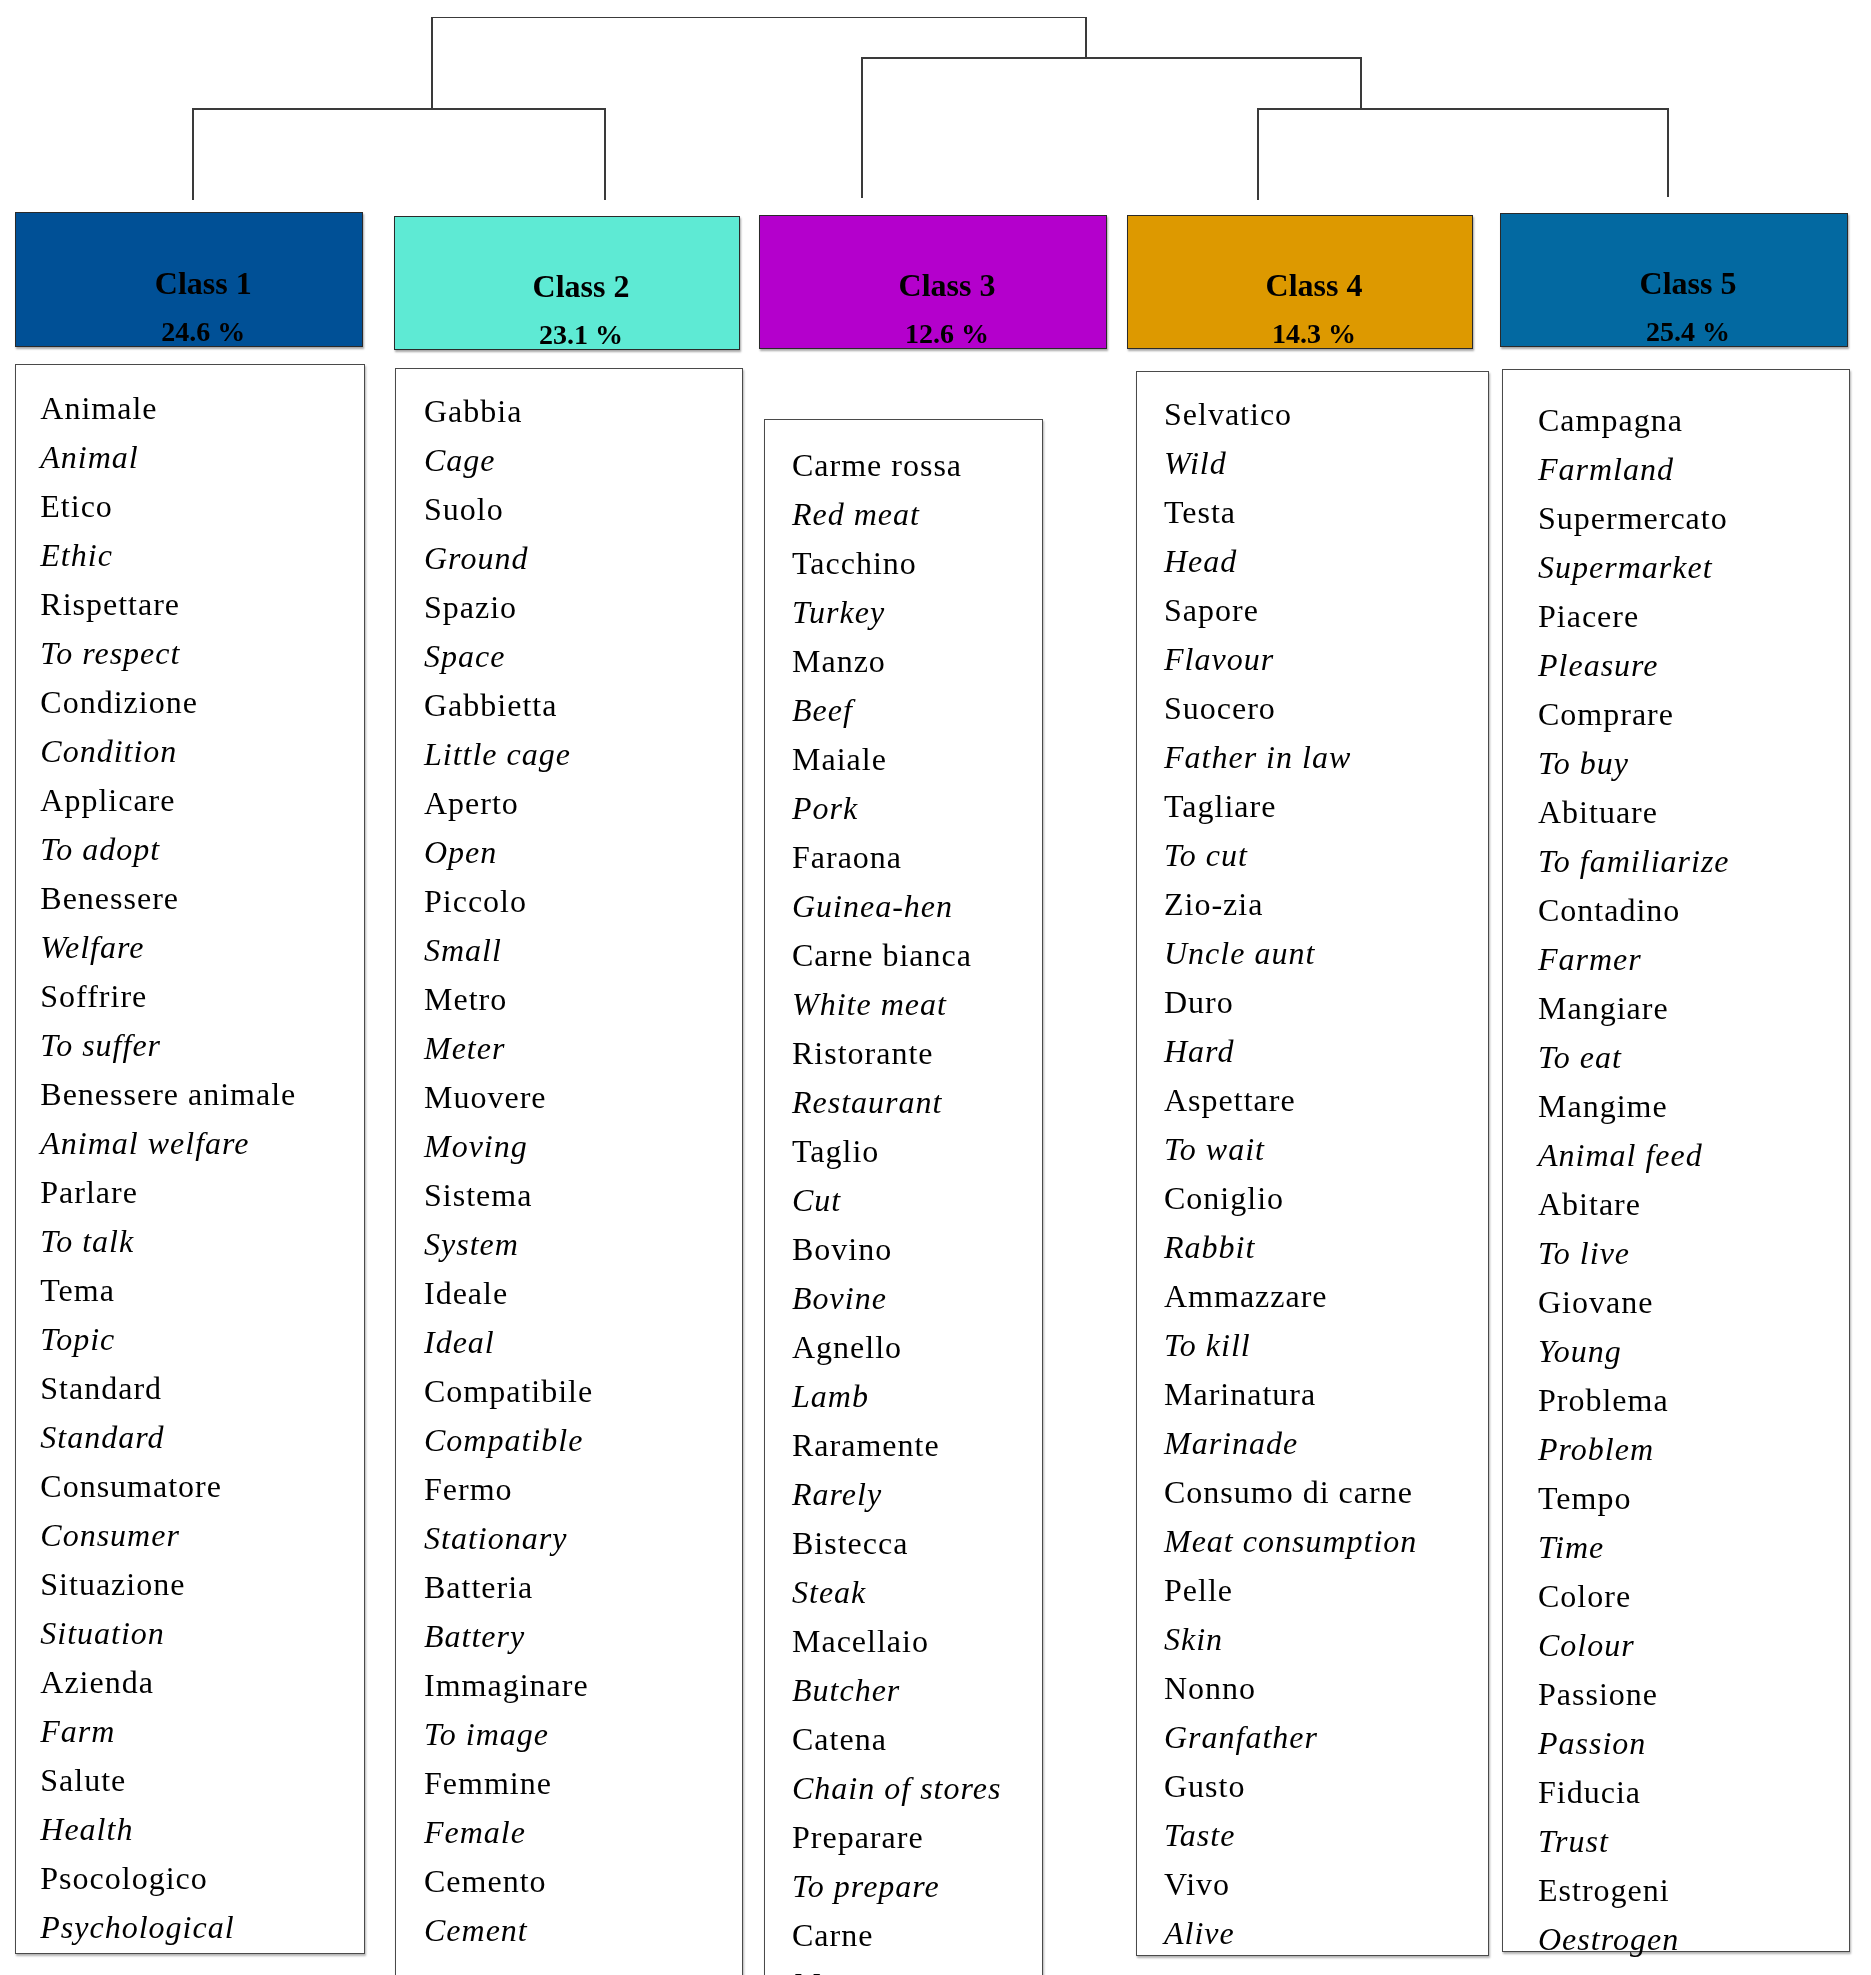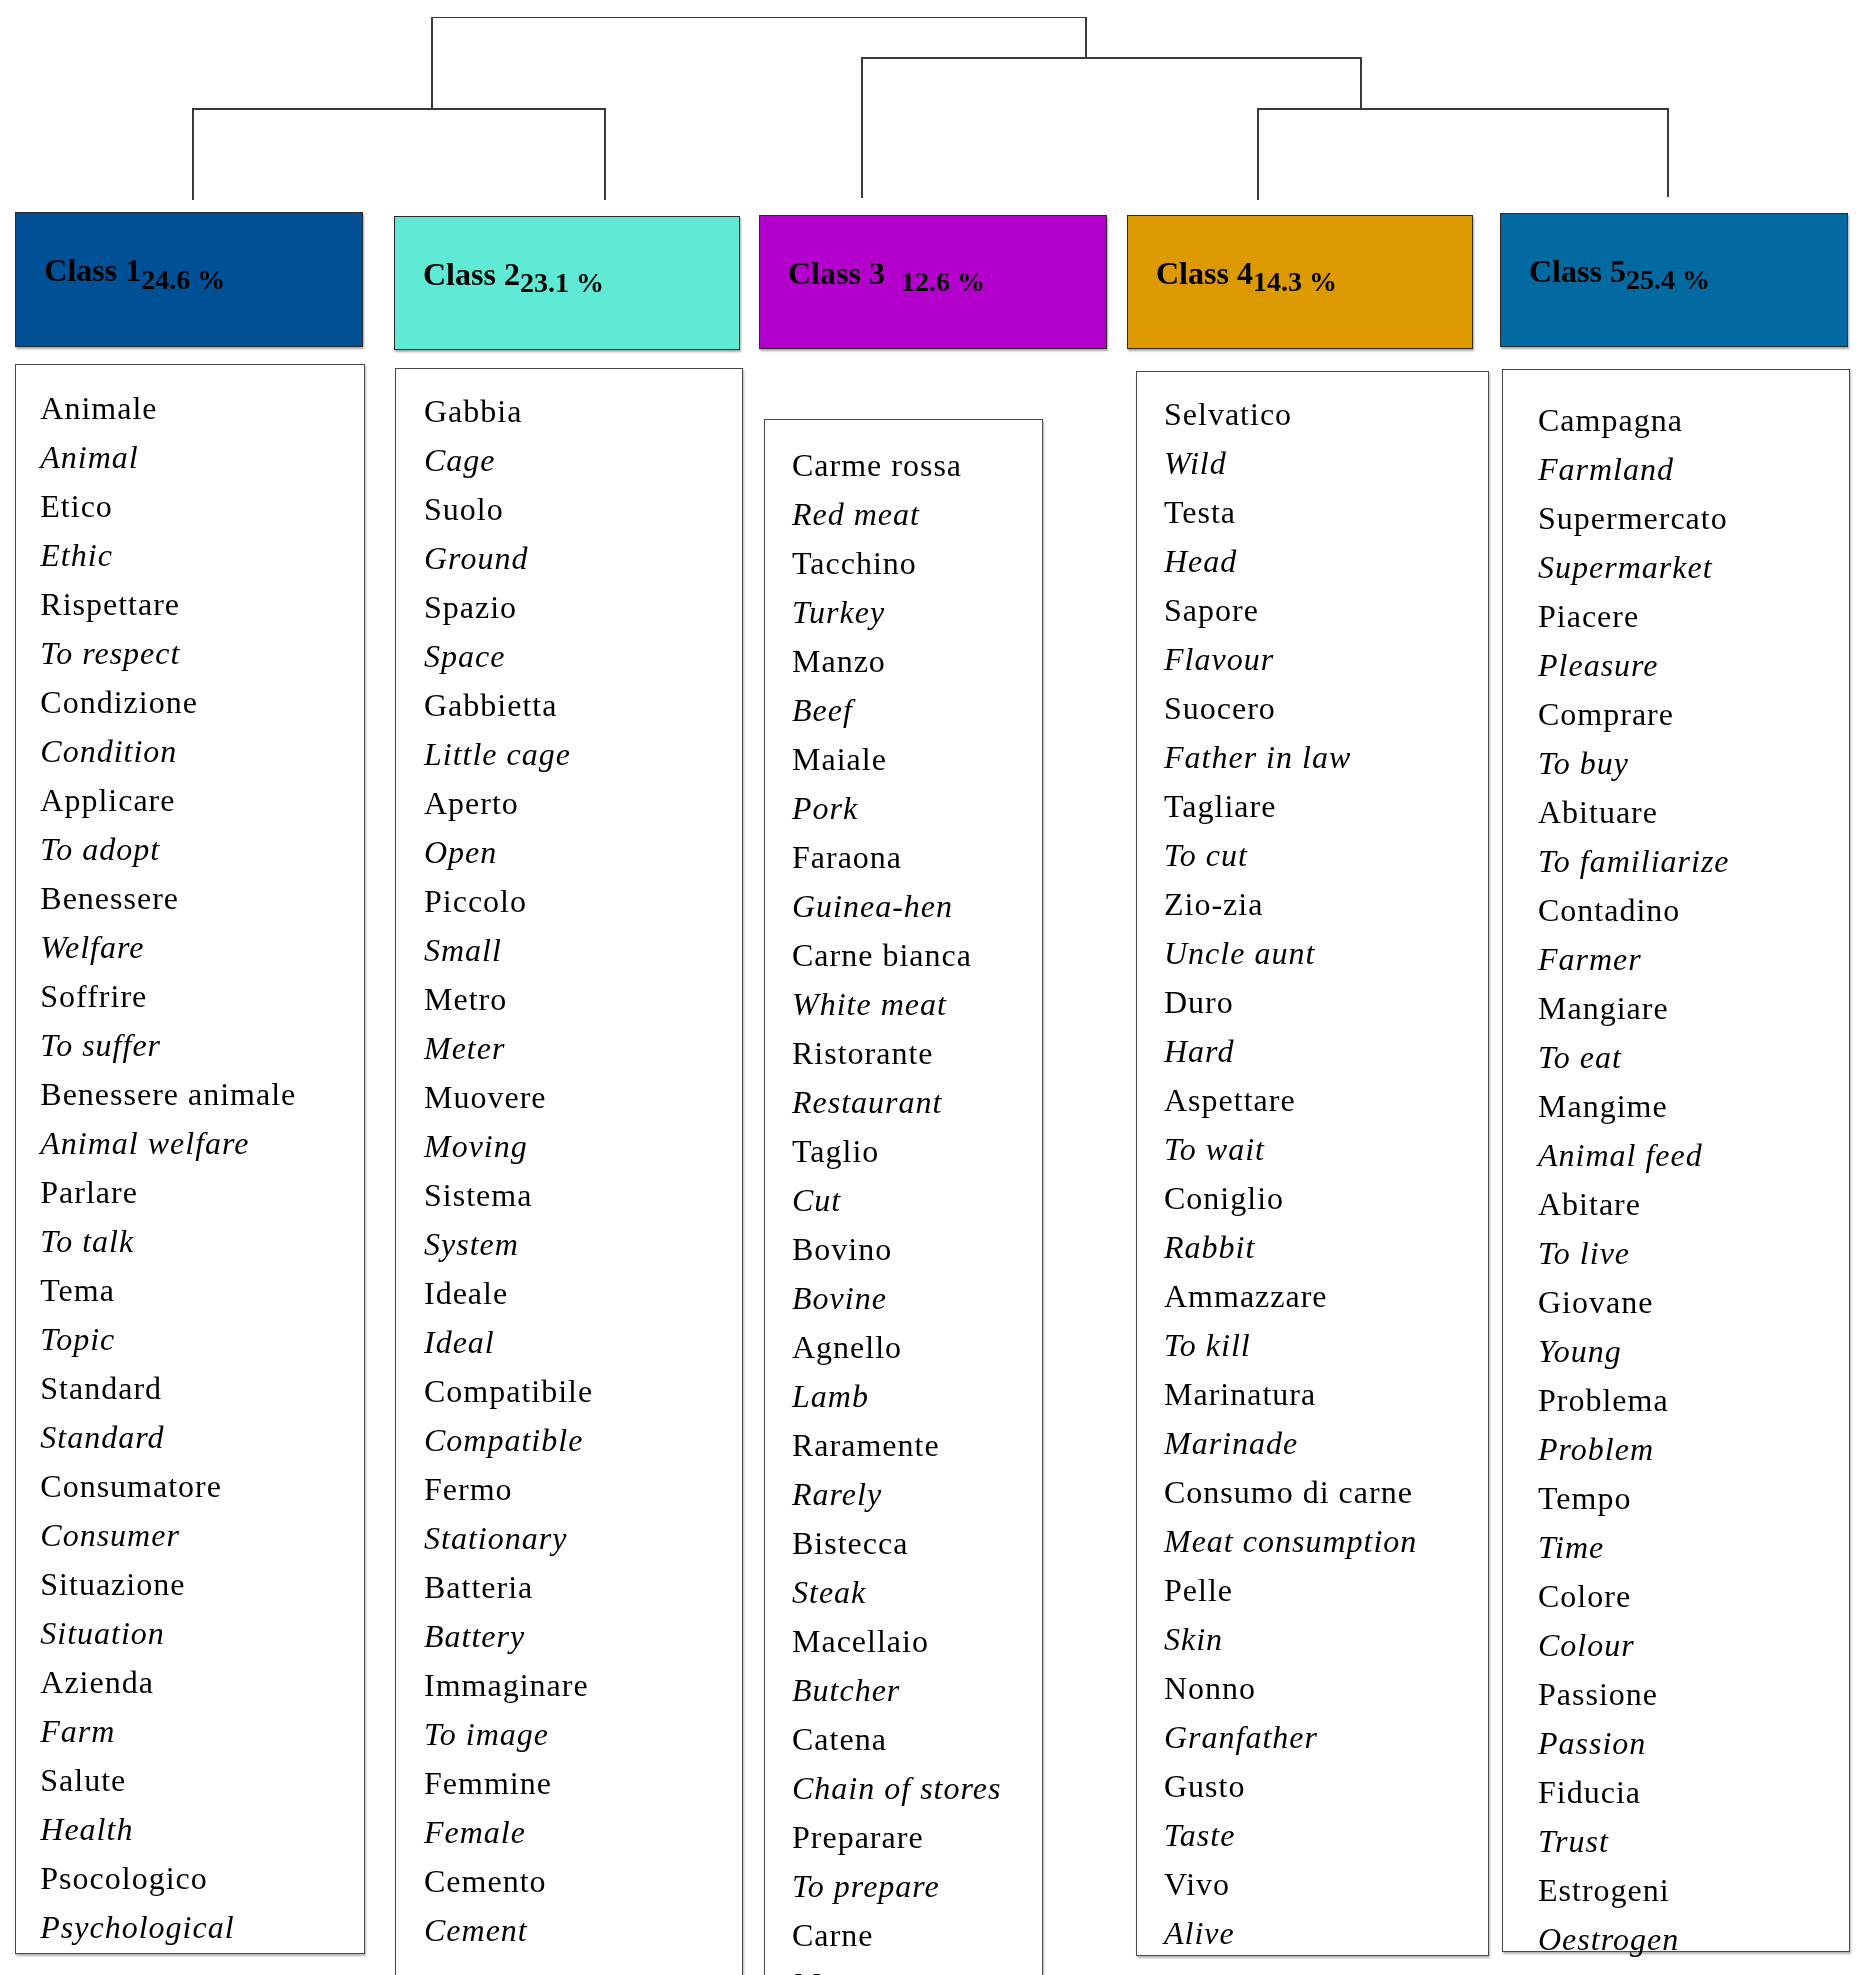--- a/index.html
+++ b/index.html
@@ -2,22 +2,22 @@
 <html style="font-size:10.2px"><head>
 <meta charset="utf-8">
 <style>
   html, body { margin: 0; padding: 0; background: #ffffff; }
   body { width: 1872px; height: 1975px; position: relative; overflow: hidden;
          font-family: "Liberation Serif", "DejaVu Serif", serif; color: #000; }
   .line { position: absolute; background: #3a3a3a; }
   .hline { height: 1.9px; }
   .vline { width: 1.9px; }
   .header { position: absolute; box-sizing: border-box; border: 1.9px solid #2a2a2a;
-            box-shadow: 1.3px 1.9px 1.9px rgba(0,0,0,0.35); display: flex; flex-direction: row;
-            align-items: center; justify-content: flex-start; padding-left: 28px; }
+            box-shadow: 1.3px 1.9px 1.9px rgba(0,0,0,0.35); display: flex; flex-direction: column;
+            align-items: center; justify-content: flex-end; padding-left: 28px; }
   .header .title { font-weight: bold; font-size: 32px; line-height: 1; margin-bottom: 19px; }
   .header .pct { font-weight: bold; font-size: 28px; line-height: 1; }
   .list { position: absolute; box-sizing: border-box; border: 1.9px solid #4a4a4a;
           box-shadow: 1.3px 1.9px 1.9px rgba(0,0,0,0.3); background: #fff; }
   .list ul { list-style: none; margin: 0; padding: 0; position: absolute; left: 0; right: 0; }
   .list li { font-size: 32px; line-height: 49px; height: 49px; white-space: nowrap; letter-spacing: 1px; }
   .list li.en { font-style: italic; }
 </style>
 </head>
 <body>
@@ -42,21 +42,21 @@
 </div>
 
 <div class="header" style="left:15.3px; top:212px; width:348px; height:135px; background:#005096;">
   <div class="title">Class 1</div>
   <div class="pct">24.6 %</div>
 </div>
 <div class="header" style="left:394px; top:216px; width:346px; height:134px; background:#5eead4;">
   <div class="title">Class 2</div>
   <div class="pct">23.1 %</div>
 </div>
-<div class="header" style="left:759px; top:215px; width:348px; height:134px; background:#B400CC;gap:16px;">
+<div class="header" style="left:759px; top:215px; width:348px; height:134px; background:#B400CC;">
   <div class="title">Class 3</div>
   <div class="pct">12.6 %</div>
 </div>
 <div class="header" style="left:1127px; top:215px; width:346px; height:134px; background:#DD9900;">
   <div class="title">Class 4</div>
   <div class="pct">14.3 %</div>
 </div>
 <div class="header" style="left:1500px; top:213px; width:348px; height:134px; background:#0369a1;">
   <div class="title">Class 5</div>
   <div class="pct">25.4 %</div>

